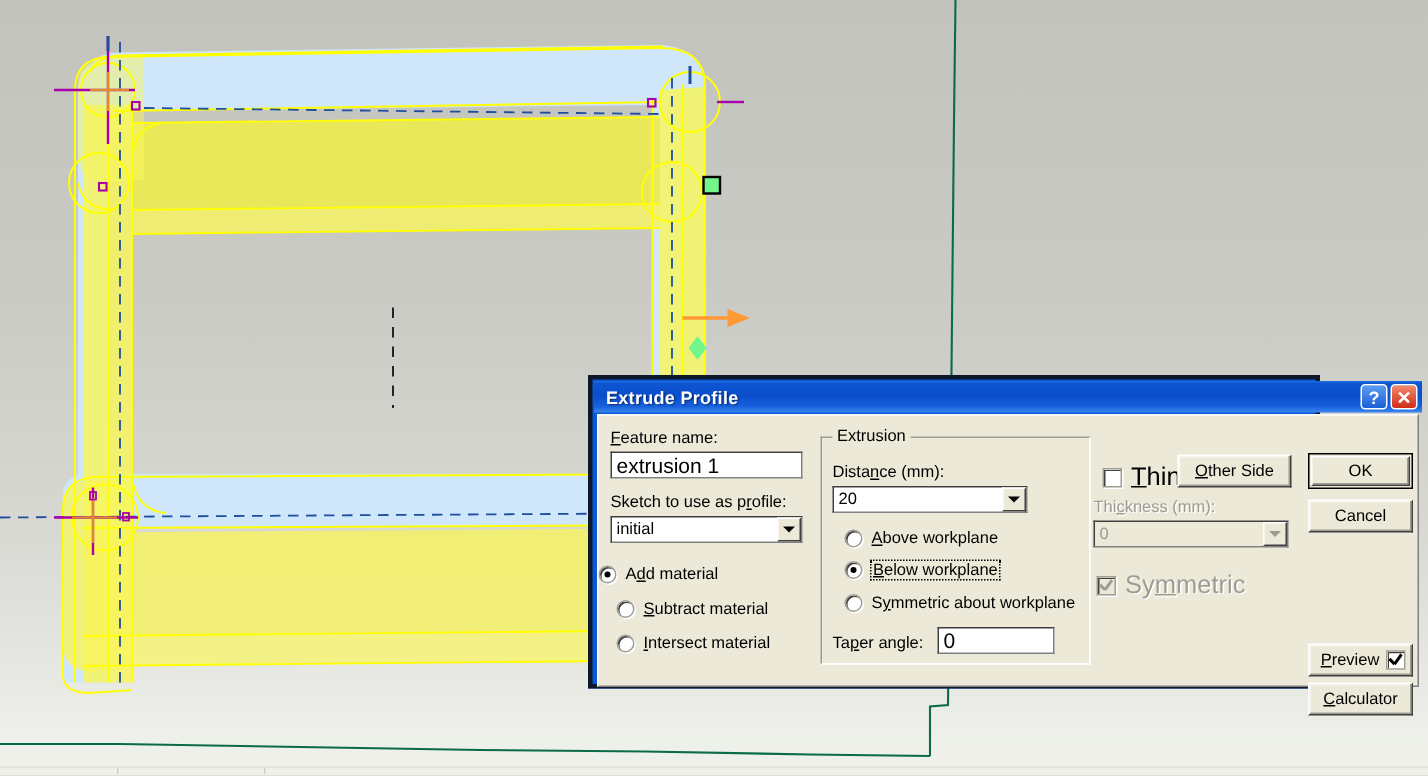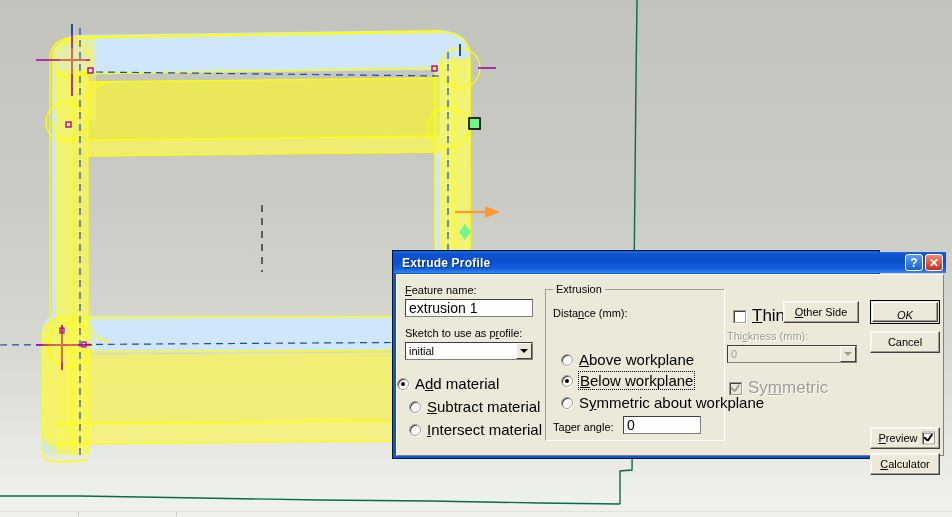--- a/index.html
+++ b/index.html
@@ -19,21 +19,21 @@
     position:absolute;left:0;top:511px;width:952px;height:6px;
     background:#eff0ea;border-top:1px solid #e2e2d8;
   }
   #statusline .tickmark{position:absolute;top:0;width:1px;height:4px;background:#cfcfc5;}
   svg.cad{position:absolute;left:0;top:0;width:952px;height:511px;}
 
   
   #dialog{
     position:absolute;left:392px;top:250px;width:488px;height:209px;
     background:#0a58d8;
-    border:1px solid #0f172a;
+    border:3px solid #0f172a;
     box-sizing:border-box;
     font-size:11px;
   }
   .titlebar{
     position:absolute;left:1px;top:1px;width:552px;height:21px;
     background:linear-gradient(to bottom,#1f6fe0 0%,#0e55d3 8%,#0a4ecb 45%,#1560dd 80%,#3a87ef 100%);
     display:flex;align-items:center;
   }
   .titlebar .ttl{
     color:#ffffff;font-weight:bold;font-size:12px;margin-left:8px;
@@ -105,34 +105,34 @@
     border-right:1px solid #404040;border-bottom:1px solid #404040;
     box-shadow:inset -1px -1px 0 #9d9d94, inset 1px 1px 0 #f7f5ee;
     display:flex;align-items:center;justify-content:center;cursor:default;
   }
   .btn.defbtn{border:1px solid #000;box-shadow:none;}
   .btn.defbtn .inner{
     position:absolute;left:1px;top:1px;right:1px;bottom:1px;
     border-top:1px solid #ffffff;border-left:1px solid #ffffff;
     border-right:1px solid #404040;border-bottom:1px solid #404040;
     box-shadow:inset -1px -1px 0 #9d9d94;
-    display:flex;align-items:flex-end;justify-content:center;font-style:italic;
+    display:flex;align-items:center;justify-content:center;
   }
 
   .radio{position:absolute;display:flex;align-items:center;}
   .rdot{
     width:12px;height:12px;border-radius:50%;
     background:#ffffff;
     border:1px solid #9d9d94;
     box-shadow:inset 1px 1px 0 #404040, 1px 1px 0 #ffffff;
     box-sizing:border-box;display:flex;align-items:center;justify-content:center;
     flex:0 0 auto;
   }
   .rdot .pip{width:4px;height:4px;border-radius:50%;background:#000;}
-  .radio .rtext{margin-left:6px;font-size:15px;color:#000;white-space:nowrap;}
+  .radio .rtext{margin-left:6px;font-size:11px;color:#000;white-space:nowrap;}
   .radio .rtext.focused{outline:1px dotted #000;padding:0 1px;}
 
   .check{position:absolute;display:flex;align-items:center;}
   .cbox{
     width:13px;height:13px;box-sizing:border-box;background:#ffffff;
     border:1px solid #9d9d94;
     box-shadow:inset 1px 1px 0 #404040, 1px 1px 0 #ffffff;
     display:flex;align-items:center;justify-content:center;flex:0 0 auto;
     position:relative;
   }
@@ -319,20 +319,26 @@
       <span class="rdot"></span>
       <span class="rtext"><u class="ak">I</u>ntersect material</span>
     </div>
 
     <div class="group" style="left:148px;top:14px;width:180px;height:152px;">
       <span class="gshadow"></span>
     </div>
     <span class="glegend" style="left:156px;top:8px;">Extrusion</span>
 
     <span class="lbl" style="left:156px;top:32px;">Dista<u class="ak">n</u>ce (mm):</span>
+    <div class="combo" style="left:156px;top:47px;width:130px;height:18px;">
+      <span class="ctext">20</span>
+      <span class="cbtn">
+          <span class="arrowdn"></span>
+        </span>
+    </div>
 
     <div class="radio" style="left:164px;top:76px;">
       <span class="rdot"></span>
       <span class="rtext"><u class="ak">A</u>bove workplane</span>
     </div>
     <div class="radio" style="left:164px;top:97px;">
       <span class="rdot">
           <span class="pip"></span>
         </span>
       <span class="rtext focused"><u class="ak">B</u>elow workplane</span>

